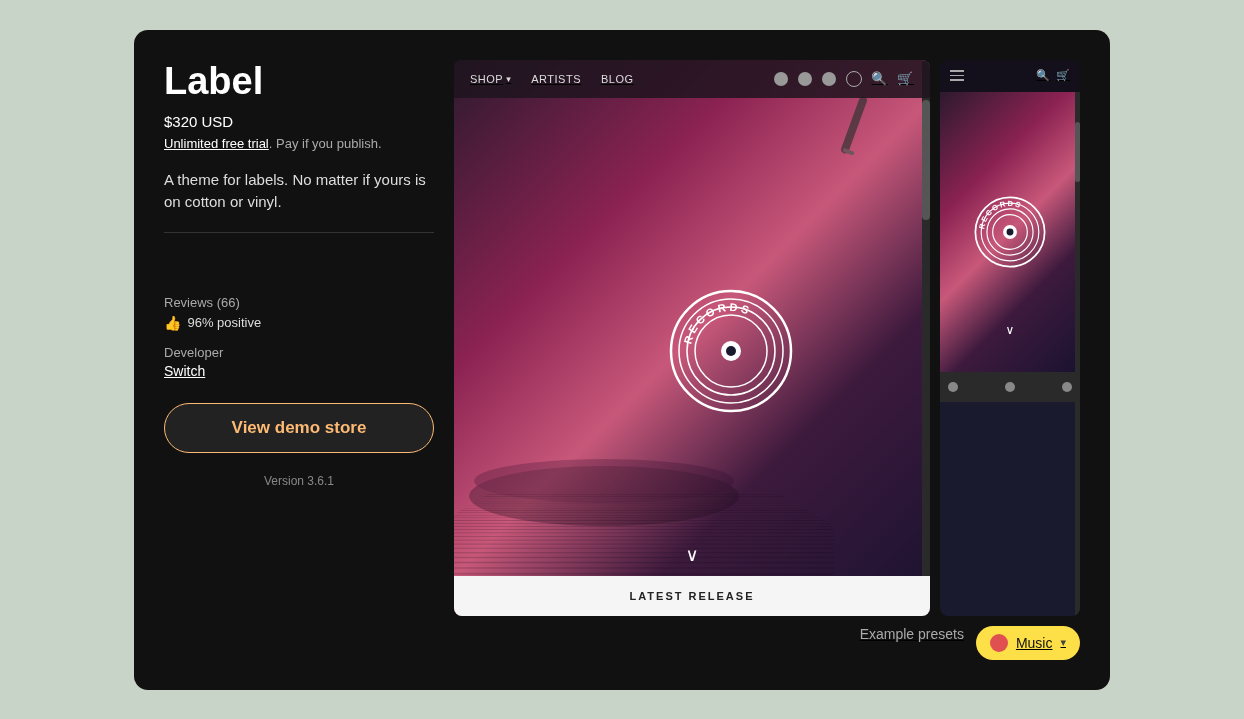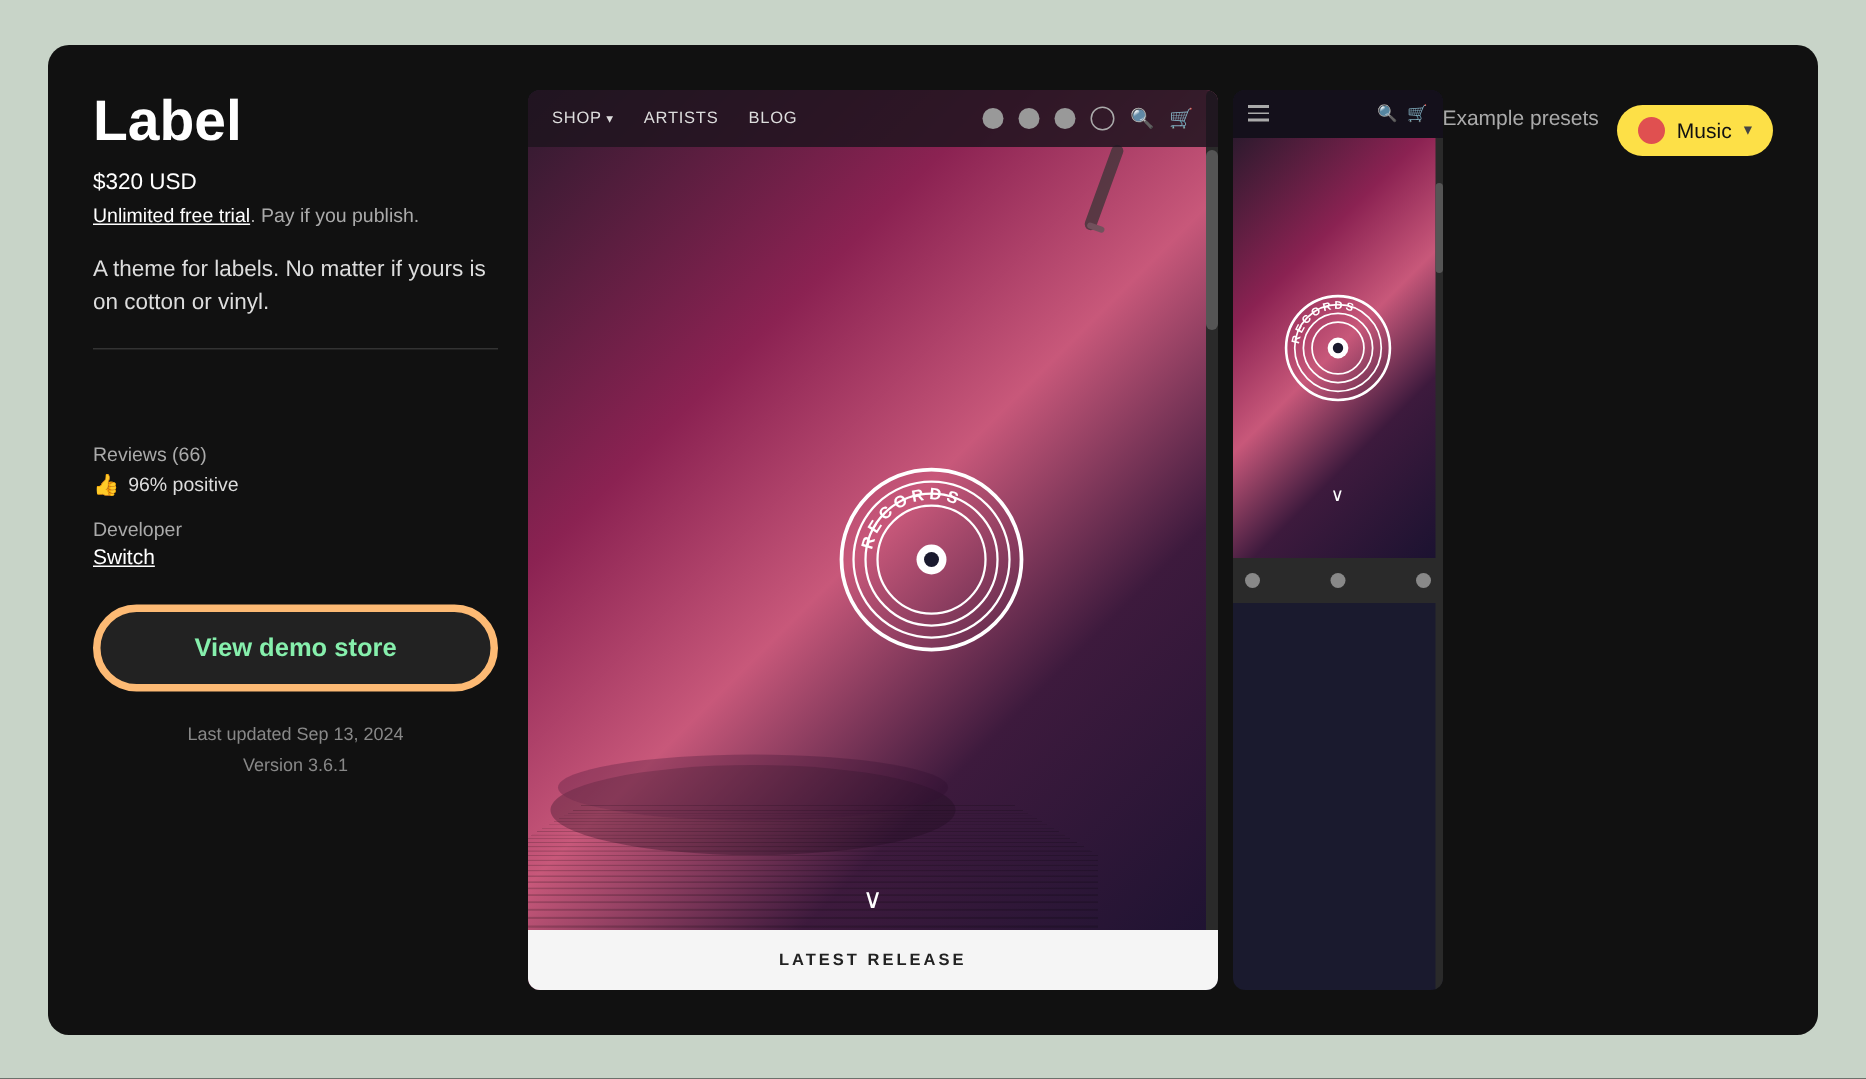--- a/index.html
+++ b/index.html
@@ -7,21 +7,21 @@
     body {
       background: #c8d4c8;
       display: flex;
       align-items: center;
       justify-content: center;
       min-height: 100vh;
       font-family: -apple-system, BlinkMacSystemFont, 'Segoe UI', sans-serif;
     }
 
     .outer-frame {
-      width: 1180px;
+      width: 976px;
       background: #111;
       border-radius: 14px;
       padding: 30px 30px 30px 30px;
       display: flex;
       gap: 0;
       min-height: 660px;
       position: relative;
     }
 
     
@@ -114,42 +114,43 @@
       font-size: 17px;
       font-weight: 600;
       cursor: pointer;
       margin-bottom: 10px;
     }
 
     .btn-demo {
       width: 100%;
       padding: 14px;
       background: #222;
-      color: #86efac;
-      border: 5px solid #fdba74;
+      color: #fdba74;
+      border: 1px solid #fdba74;
       border-radius: 30px;
       font-size: 17px;
       font-weight: 600;
       cursor: pointer;
       margin-bottom: 18px;
     }
 
     .meta-info {
       text-align: center;
       color: #888;
       font-size: 12px;
       line-height: 1.8;
     }
 
     
     .preview-area {
       flex: 1;
       display: flex;
-      flex-direction: row;
-      position: relative;
+      flex-direction: column;
+      position: relative;
+      text-decoration: underline;
     }
 
     .preview-inner {
       flex: 1;
       display: flex;
       gap: 10px;
       position: relative;
     }
 
     
@@ -404,21 +405,20 @@
     <hr class="divider">
     <p class="reviews-label">Reviews (66)</p>
     <p class="reviews-positive">
       <span class="thumbs-up">👍</span>
       <span>96% positive</span>
     </p>
     <p class="developer-label">Developer</p>
     <p class="developer-name">Switch</p>
     <button class="btn-demo">View demo store</button>
     <div class="meta-info">
-      <div>Last updated Sep 13, 2024</div>
       <div>Version 3.6.1</div>
     </div>
   </div>
 
   <div class="preview-area">
     <div class="preview-inner">
 
       <div class="desktop-preview">
 
         <div class="preview-nav">

